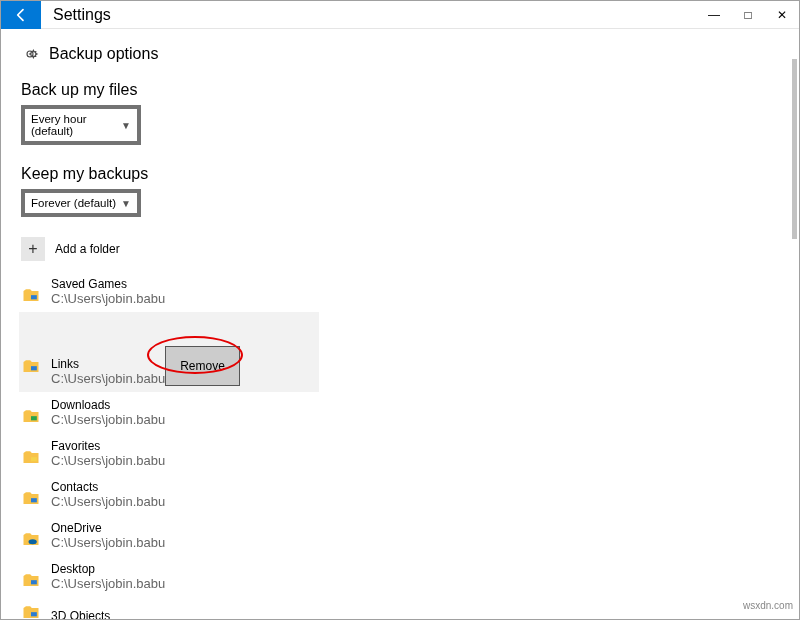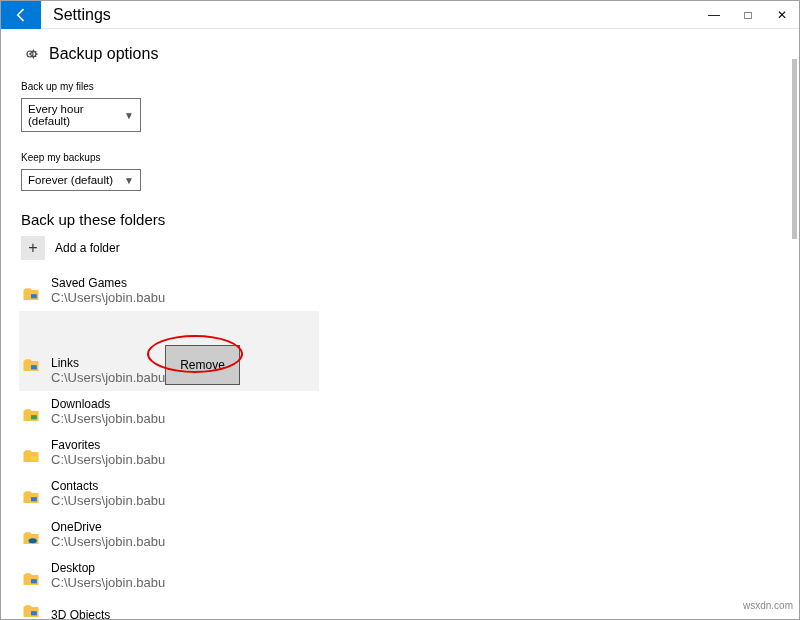--- a/index.html
+++ b/index.html
@@ -7,22 +7,22 @@
   .titlebar { height: 28px; display: flex; align-items: center; border-bottom: 1px solid #e5e5e5; }
   .back-btn { width: 40px; height: 28px; background: #0078d7; display: flex; align-items: center; justify-content: center; cursor: pointer; }
   .back-btn svg { width: 16px; height: 16px; }
   .win-title { font-size: 16px; margin-left: 12px; color: #000; }
   .win-controls { margin-left: auto; display: flex; }
   .win-ctrl { width: 34px; height: 28px; display: flex; align-items: center; justify-content: center; font-size: 12px; cursor: pointer; }
   .content { padding: 10px 20px 0 20px; height: calc(100% - 28px); overflow-y: auto; position: relative; }
   .page-header { display: flex; align-items: center; margin-top: 6px; margin-bottom: 18px; }
   .gear { width: 18px; height: 18px; margin-right: 10px; }
   .page-title { font-size: 16px; font-weight: 400; color: #000; }
-  .section-label { font-size: 10px; color: #000; margin-bottom: 6px; }
-  .dropdown { width: 120px; border: 1px solid #737373; font-size: 11.5px; padding: 4px 6px; display: flex; align-items: center; justify-content: space-between; cursor: pointer; margin-bottom: 20px; background:#fff;}
+  .section-label { font-size: 16px; color: #000; margin-bottom: 6px; }
+  .dropdown { width: 120px; border: 4px solid #737373; font-size: 11.5px; padding: 4px 6px; display: flex; align-items: center; justify-content: space-between; cursor: pointer; margin-bottom: 20px; background:#fff;}
   .chev { font-size: 10px; color: #555; }
   .folders-heading { font-size: 15px; font-weight: 400; margin-top: 6px; margin-bottom: 8px; }
   .add-row { display: flex; align-items: center; margin-bottom: 10px; cursor: pointer; }
   .plus-box { width: 24px; height: 24px; background: #e6e6e6; display: flex; align-items: center; justify-content: center; margin-right: 10px; font-size: 16px; color: #333; }
   .add-label { font-size: 12px; }
   .folder-list { margin-left: -2px; }
   .folder-row { display: flex; align-items: flex-end; padding: 6px 2px; cursor: pointer; }
   .folder-row.selected { background: #f2f2f2; width: 300px; flex-direction: row; }
   .folder-row.selected .row-main { display:flex; align-items:flex-start; }
   .folder-icon { width: 20px; height: 20px; margin-right: 10px; flex-shrink: 0; }
@@ -67,21 +67,20 @@
     <span>Every hour (default)</span>
     <span class="chev">▼</span>
   </div>
 
   <div class="section-label">Keep my backups</div>
   <div class="dropdown">
     <span>Forever (default)</span>
     <span class="chev">▼</span>
   </div>
 
-  <div class="folders-heading">Back up these folders</div>
 
   <div class="add-row">
     <div class="plus-box">+</div>
     <div class="add-label">Add a folder</div>
   </div>
 
   <div class="folder-list" id="folder-list">
       <div class="folder-row">
         <div class="folder-icon"><svg viewBox="0 0 24 24">
             <path fill="#f8c24a" d="M3 6l3-2h5l2 2h8v12H3z"></path>

